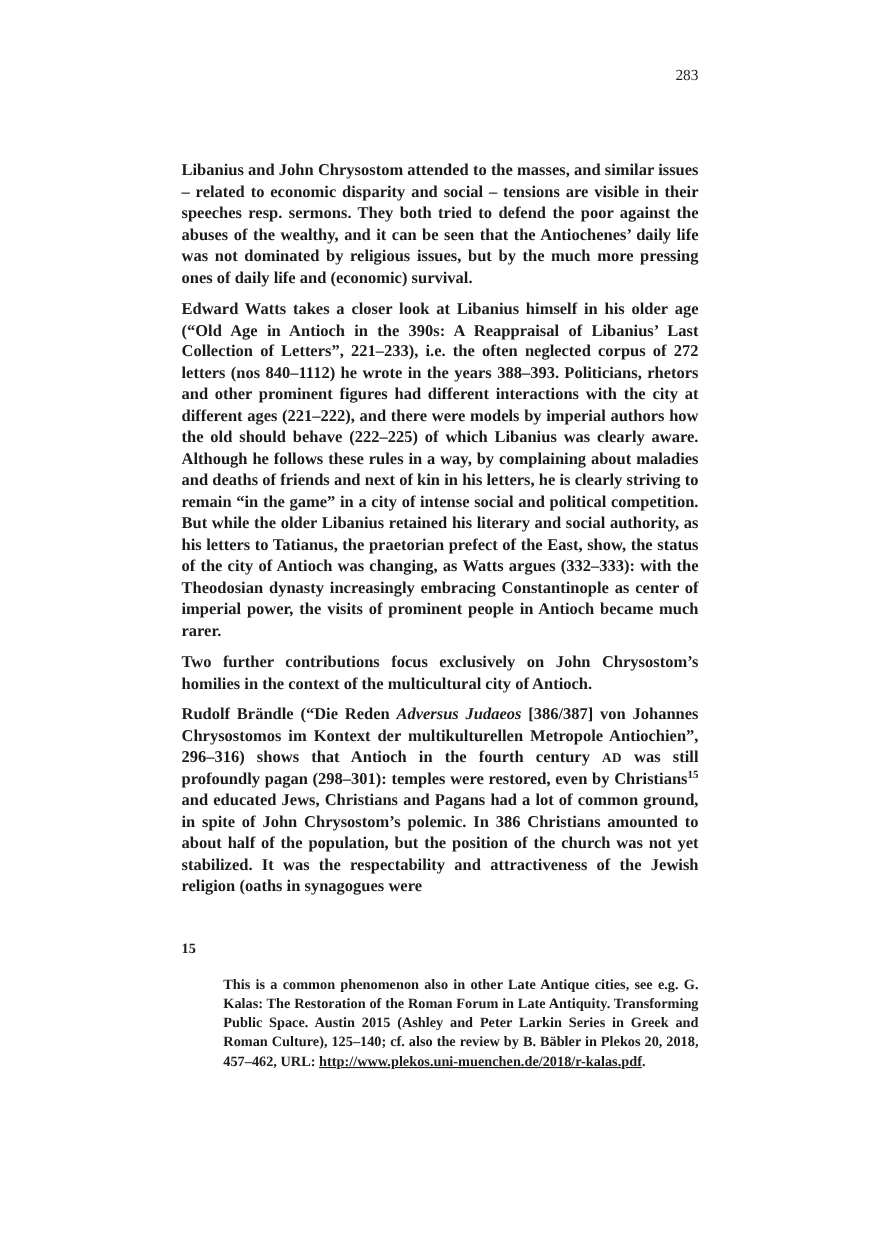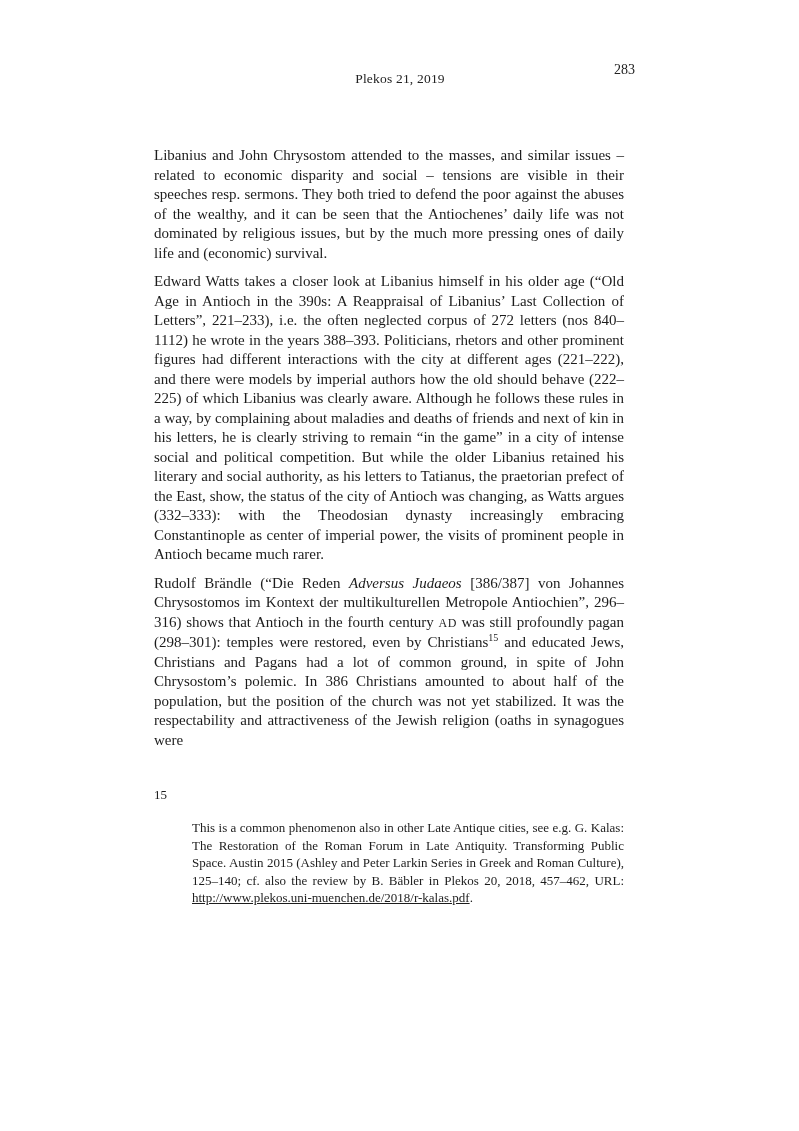--- a/index.html
+++ b/index.html
@@ -32,22 +32,23 @@
     top: 62px;
     left: 165px;
     width: 470px;
     text-align: right;
     font-size: 14px;
     color: #222222;
   }
   .content {
     position: absolute;
     top: 146px;
-    left: 154px;
+    left: 165px;
     width: 470px;
+    font-weight: bold;
   }
   .para {
     font-size: 15px;
     line-height: 19.5px;
     text-align: justify;
     hyphens: auto;
     -webkit-hyphens: auto;
     margin-bottom: 9px;
     color: #1c1c1c;
   }
@@ -84,30 +85,30 @@
     text-decoration: underline;
     color: #1c1c1c;
     cursor: pointer;
   }
 </style>
 </head>
 <body>
 
 <div class="page">
 
-  <div class="running-header">Plekos 21, 2019</div>
 
   <div class="page-number">283</div>
 
   <div class="content">
 
     <p class="para">Libanius and John Chrysostom attended to the masses, and similar issues – related to economic disparity and social – tensions are visible in their speeches resp. sermons. They both tried to defend the poor against the abuses of the wealthy, and it can be seen that the Antiochenes’ daily life was not dominated by religious issues, but by the much more pressing ones of daily life and (economic) survival.</p>
 
     <p class="para">Edward Watts takes a closer look at Libanius himself in his older age (“Old Age in Antioch in the 390s: A Reappraisal of Libanius’ Last Collection of Letters”, 221–233), i.e. the often neglected corpus of 272 letters (nos 840–1112) he wrote in the years 388–393. Politicians, rhetors and other prominent figures had different interactions with the city at different ages (221–222), and there were models by imperial authors how the old should behave (222–225) of which Libanius was clearly aware. Although he follows these rules in a way, by complaining about maladies and deaths of friends and next of kin in his letters, he is clearly striving to remain “in the game” in a city of intense social and political competition. But while the older Libanius retained his literary and social authority, as his letters to Tatianus, the praetorian prefect of the East, show, the status of the city of Antioch was changing, as Watts argues (332–333): with the Theodosian dynasty increasingly embracing Constantinople as center of imperial power, the visits of prominent people in Antioch became much rarer.</p>
 
+    <p class="para">Two further contributions focus exclusively on John Chrysostom’s homilies in the context of the multicultural city of Antioch.</p>
 
     <p class="para"><span>Rudolf Brändle (“Die Reden </span><span class="italic">Adversus Judaeos</span><span> [386/387] von Johannes Chrysostomos im Kontext der multikulturellen Metropole Antiochien”, 296–316) shows that Antioch in the fourth century </span><span class="smallcaps">AD</span><span> was still profoundly pagan (298–301): temples were restored, even by Christians</span><sup class="fnref">15</sup><span> and educated Jews, Christians and Pagans had a lot of common ground, in spite of John Chrysostom’s polemic. In 386 Christians amounted to about half of the population, but the position of the church was not yet stabilized. It was the respectability and attractiveness of the Jewish religion (oaths in synagogues were</span></p>
 
     <div class="footnote">
       <div class="footnote-number">15</div>
       <div class="footnote-body"><span>This is a common phenomenon also in other Late Antique cities, see e.g. G. Kalas: The Restoration of the Roman Forum in Late Antiquity. Transforming Public Space. Austin 2015 (Ashley and Peter Larkin Series in Greek and Roman Culture), 125–140; cf. also the review by B. Bäbler in Plekos 20, 2018, 457–462, URL: </span><a class="footnote-url">http://www.plekos.uni-muenchen.de/2018/r-kalas.pdf</a><span>.</span></div>
     </div>
 
   </div>
 

